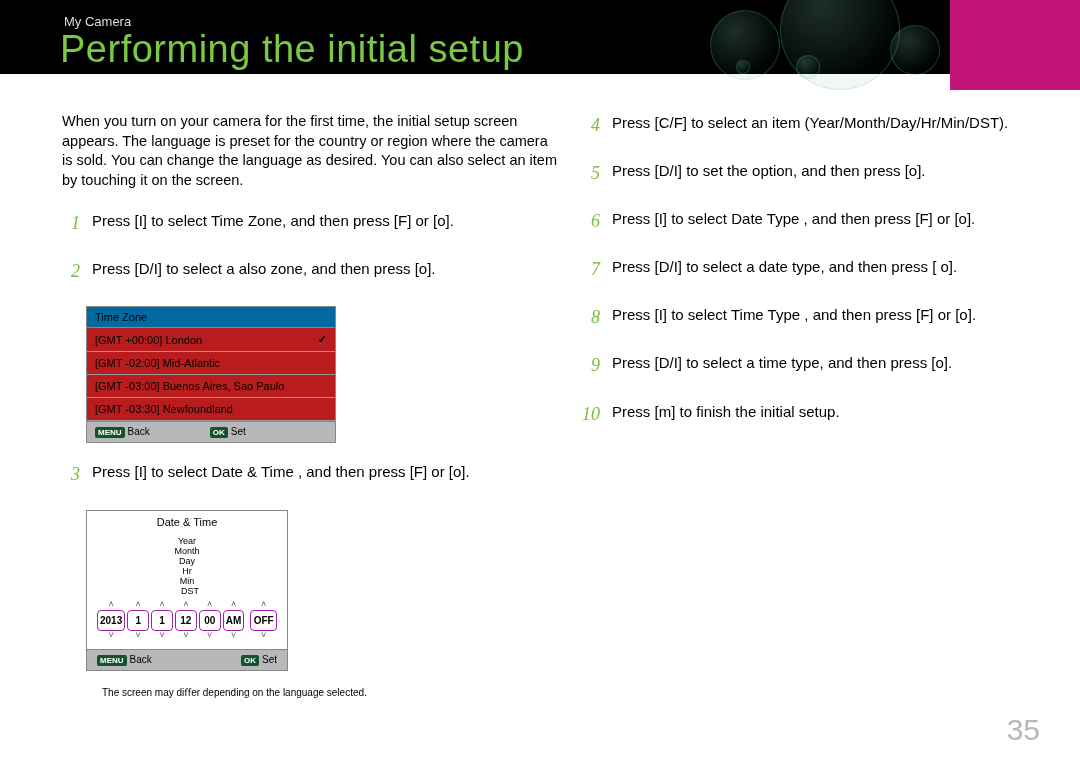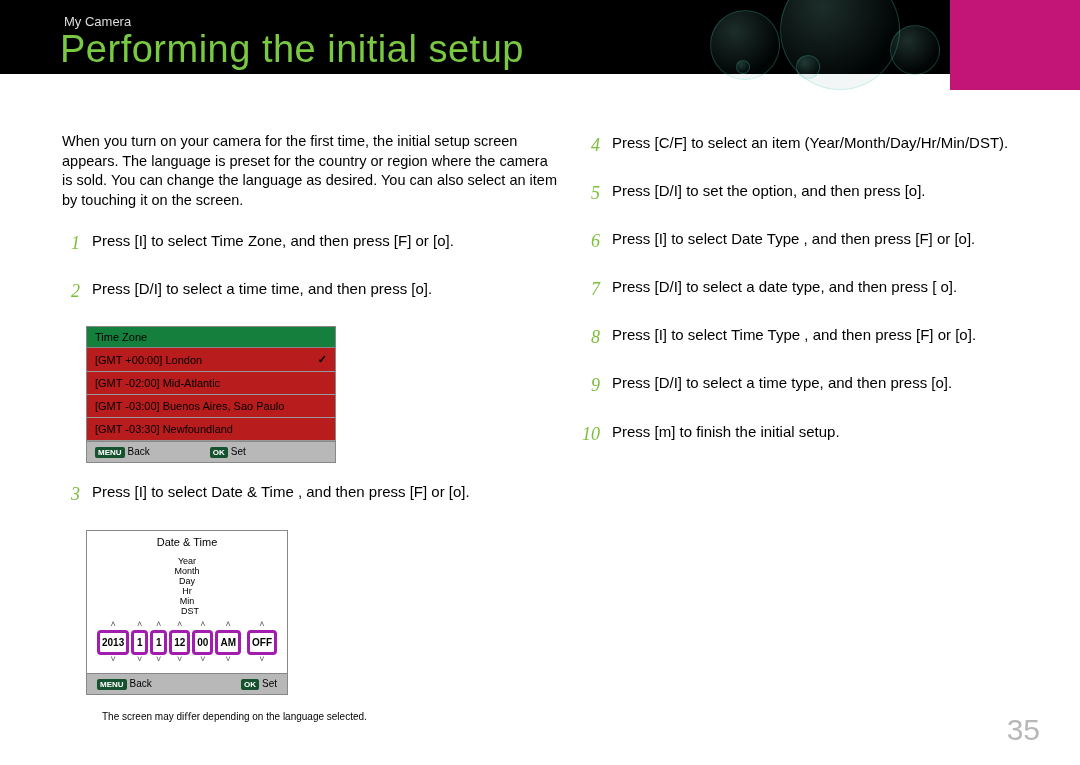--- a/index.html
+++ b/index.html
@@ -46,21 +46,21 @@
     color: #7ac943;
     font-size: 38px;
     font-weight: 400;
     letter-spacing: 0.5px;
   }
   .content {
     display: flex;
     padding: 38px 50px 0 62px;
     gap: 20px;
   }
-  .col { flex: 1; margin-top: 20px; }
+  .col { flex: 1; }
   .col-left { flex: 0 0 500px; }
   .col-right { flex: 1; }
   .intro {
     font-size: 14.5px;
     color: #000;
     line-height: 1.35;
     margin-bottom: 20px;
   }
   .step {
     display: flex;
@@ -79,21 +79,21 @@
     text-align: right;
   }
   .step-text { color: #000; flex: 1; }
   .tz-panel {
     margin: 0 0 18px 24px;
     width: 250px;
     border: 1px solid #888;
     font-size: 11px;
   }
   .tz-head {
-    background: #15803d;
+    background: #0369a1;
     padding: 4px 8px;
     border-bottom: 1px solid #888;
     font-size: 11px;
   }
   .tz-row {
     padding: 5px 8px;
     border-bottom: 1px solid #999;
     display: flex;
     justify-content: space-between;
     align-items: center;
@@ -153,21 +153,21 @@
     width: 28px;
   }
   .spinner.wide { width: 34px; }
   .sp-btn {
     height: 10px;
     line-height: 8px;
     font-size: 9px;
     color: #555;
   }
   .sp-val {
-    border: 3px solid #a21caf;
+    border: 1px solid #a21caf;
     border-radius: 4px;
     padding: 4px 2px;
     font-size: 10px;
     font-weight: bold;
     width: 100%;
     text-align: center;
     background: #fff;
   }
   .dt-foot {
     background: #b8b8b8;
@@ -211,21 +211,21 @@
   <div class="col col-left">
     <p class="intro">When you turn on your camera for the ﬁrst time, the initial setup screen appears. The language is preset for the country or region where the camera is sold. You can change the language as desired. You can also select an item by touching it on the screen.</p>
 
     <div class="step">
       <span class="step-num">1</span>
       <span class="step-text">Press [I] to select Time Zone, and then press [F] or [o].</span>
     </div>
 
     <div class="step">
       <span class="step-num">2</span>
-      <span class="step-text">Press [D/I] to select a time time, and then press [o].</span>
+      <span class="step-text">Press [D/I] to select a also zone, and then press [o].</span>
     </div>
 
     <div class="tz-panel">
       <div class="tz-head">Time Zone</div>
       <div class="tz-row">
         <span>[GMT +00:00] London</span>
         <span class="tz-check"></span>
       </div>
       <div class="tz-row">
           <span>[GMT -02:00] Mid-Atlantic</span>

